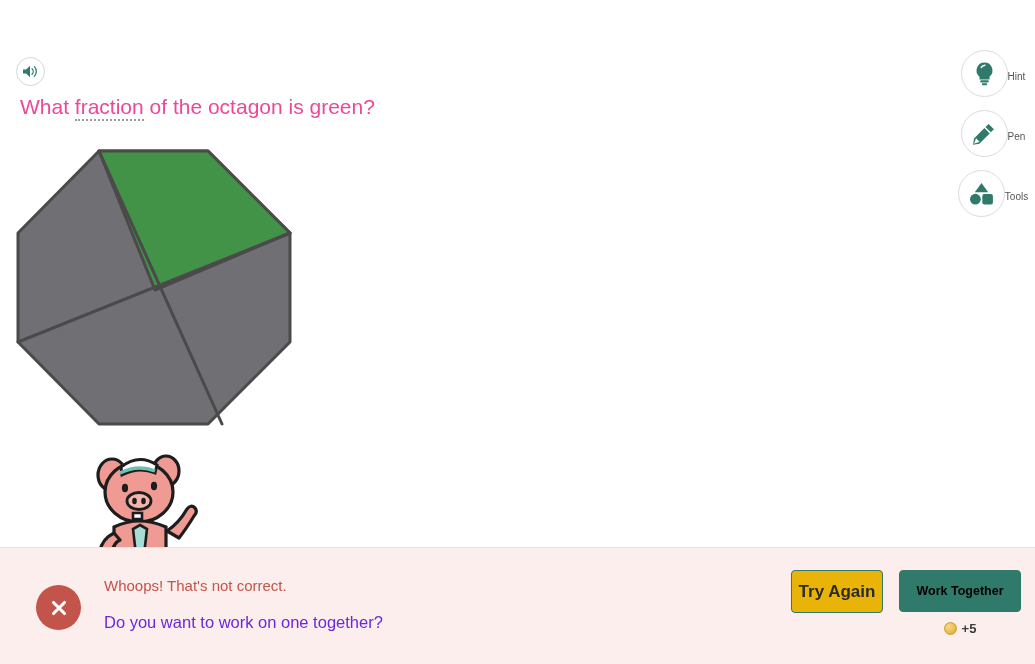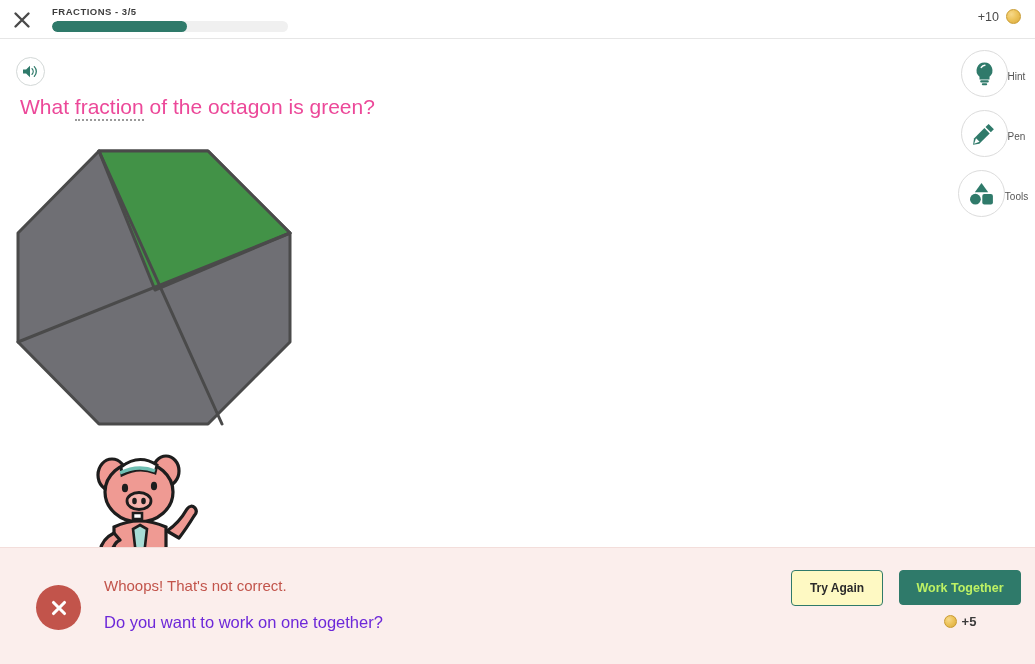--- a/index.html
+++ b/index.html
@@ -207,43 +207,43 @@
 
   #feedback-actions {
     position: absolute;
     right: 14px; top: 22px;
     display: flex;
     align-items: flex-start;
     gap: 16px;
   }
 
   #try-again-button {
-    width: 92px; height: 36px;
+    width: 92px; height: 43px;
     border: 1px solid #2f7a6a;
     border-radius: 4px;
-    background: #fef9c3;
+    background: #eab308;
     color: #2b2b2b;
-    font-size: 12px;
+    font-size: 17px;
     font-weight: bold;
     font-family: "Liberation Sans", sans-serif;
     cursor: pointer;
   }
 
   #work-together-group {
     display: flex;
     flex-direction: column;
     align-items: center;
   }
 
   #work-together-button {
-    width: 122px; height: 35px;
+    width: 122px; height: 42px;
     border: 1px solid #2f7a6a;
     border-radius: 4px;
     background: #2f7a6a;
-    color: #bef264;
+    color: #000000;
     font-size: 12.5px;
     font-weight: bold;
     font-family: "Liberation Sans", sans-serif;
     cursor: pointer;
   }
 
   #work-together-reward {
     margin-top: 9px;
     display: flex;
     align-items: center;
@@ -254,40 +254,20 @@
     font-size: 13px;
     font-weight: bold;
     color: #3b3b3b;
   }
 </style>
 </head>
 <body>
 
 <div id="app">
 
-  <div id="header">
-
-    <button id="close-button">
-      <svg width="18" height="18" viewBox="0 0 18 18">
-        <path d="M2.5 2.5 L15.5 15.5 M15.5 2.5 L2.5 15.5" stroke="#4a4a4a" stroke-width="2.4" stroke-linecap="round"></path>
-      </svg>
-    </button>
-
-    <div id="progress-block">
-      <div id="lesson-title">FRACTIONS - 3/5</div>
-      <div id="progress-track">
-        <div id="progress-fill" style="width:57%"></div>
-      </div>
-    </div>
-
-    <div id="points-badge">
-      <span id="points-value">+10</span>
-      <span class="coin coin-lg"></span>
-    </div>
-  </div>
 
   <button id="speaker-button">
     <svg width="17" height="15" viewBox="0 0 17 15">
       <path d="M1 5.4 h3.1 L8 1.8 v11.4 L4.1 9.6 H1 Z" fill="#2f7a6a"></path>
       <path d="M10 4.6 a4.2 4.2 0 0 1 0 5.8" stroke="#2f7a6a" stroke-width="1.3" fill="none" stroke-linecap="round"></path>
       <path d="M12.3 2.6 a7 7 0 0 1 0 9.8" stroke="#2f7a6a" stroke-width="1.3" fill="none" stroke-linecap="round"></path>
     </svg>
   </button>
 
   <div id="question-text">

